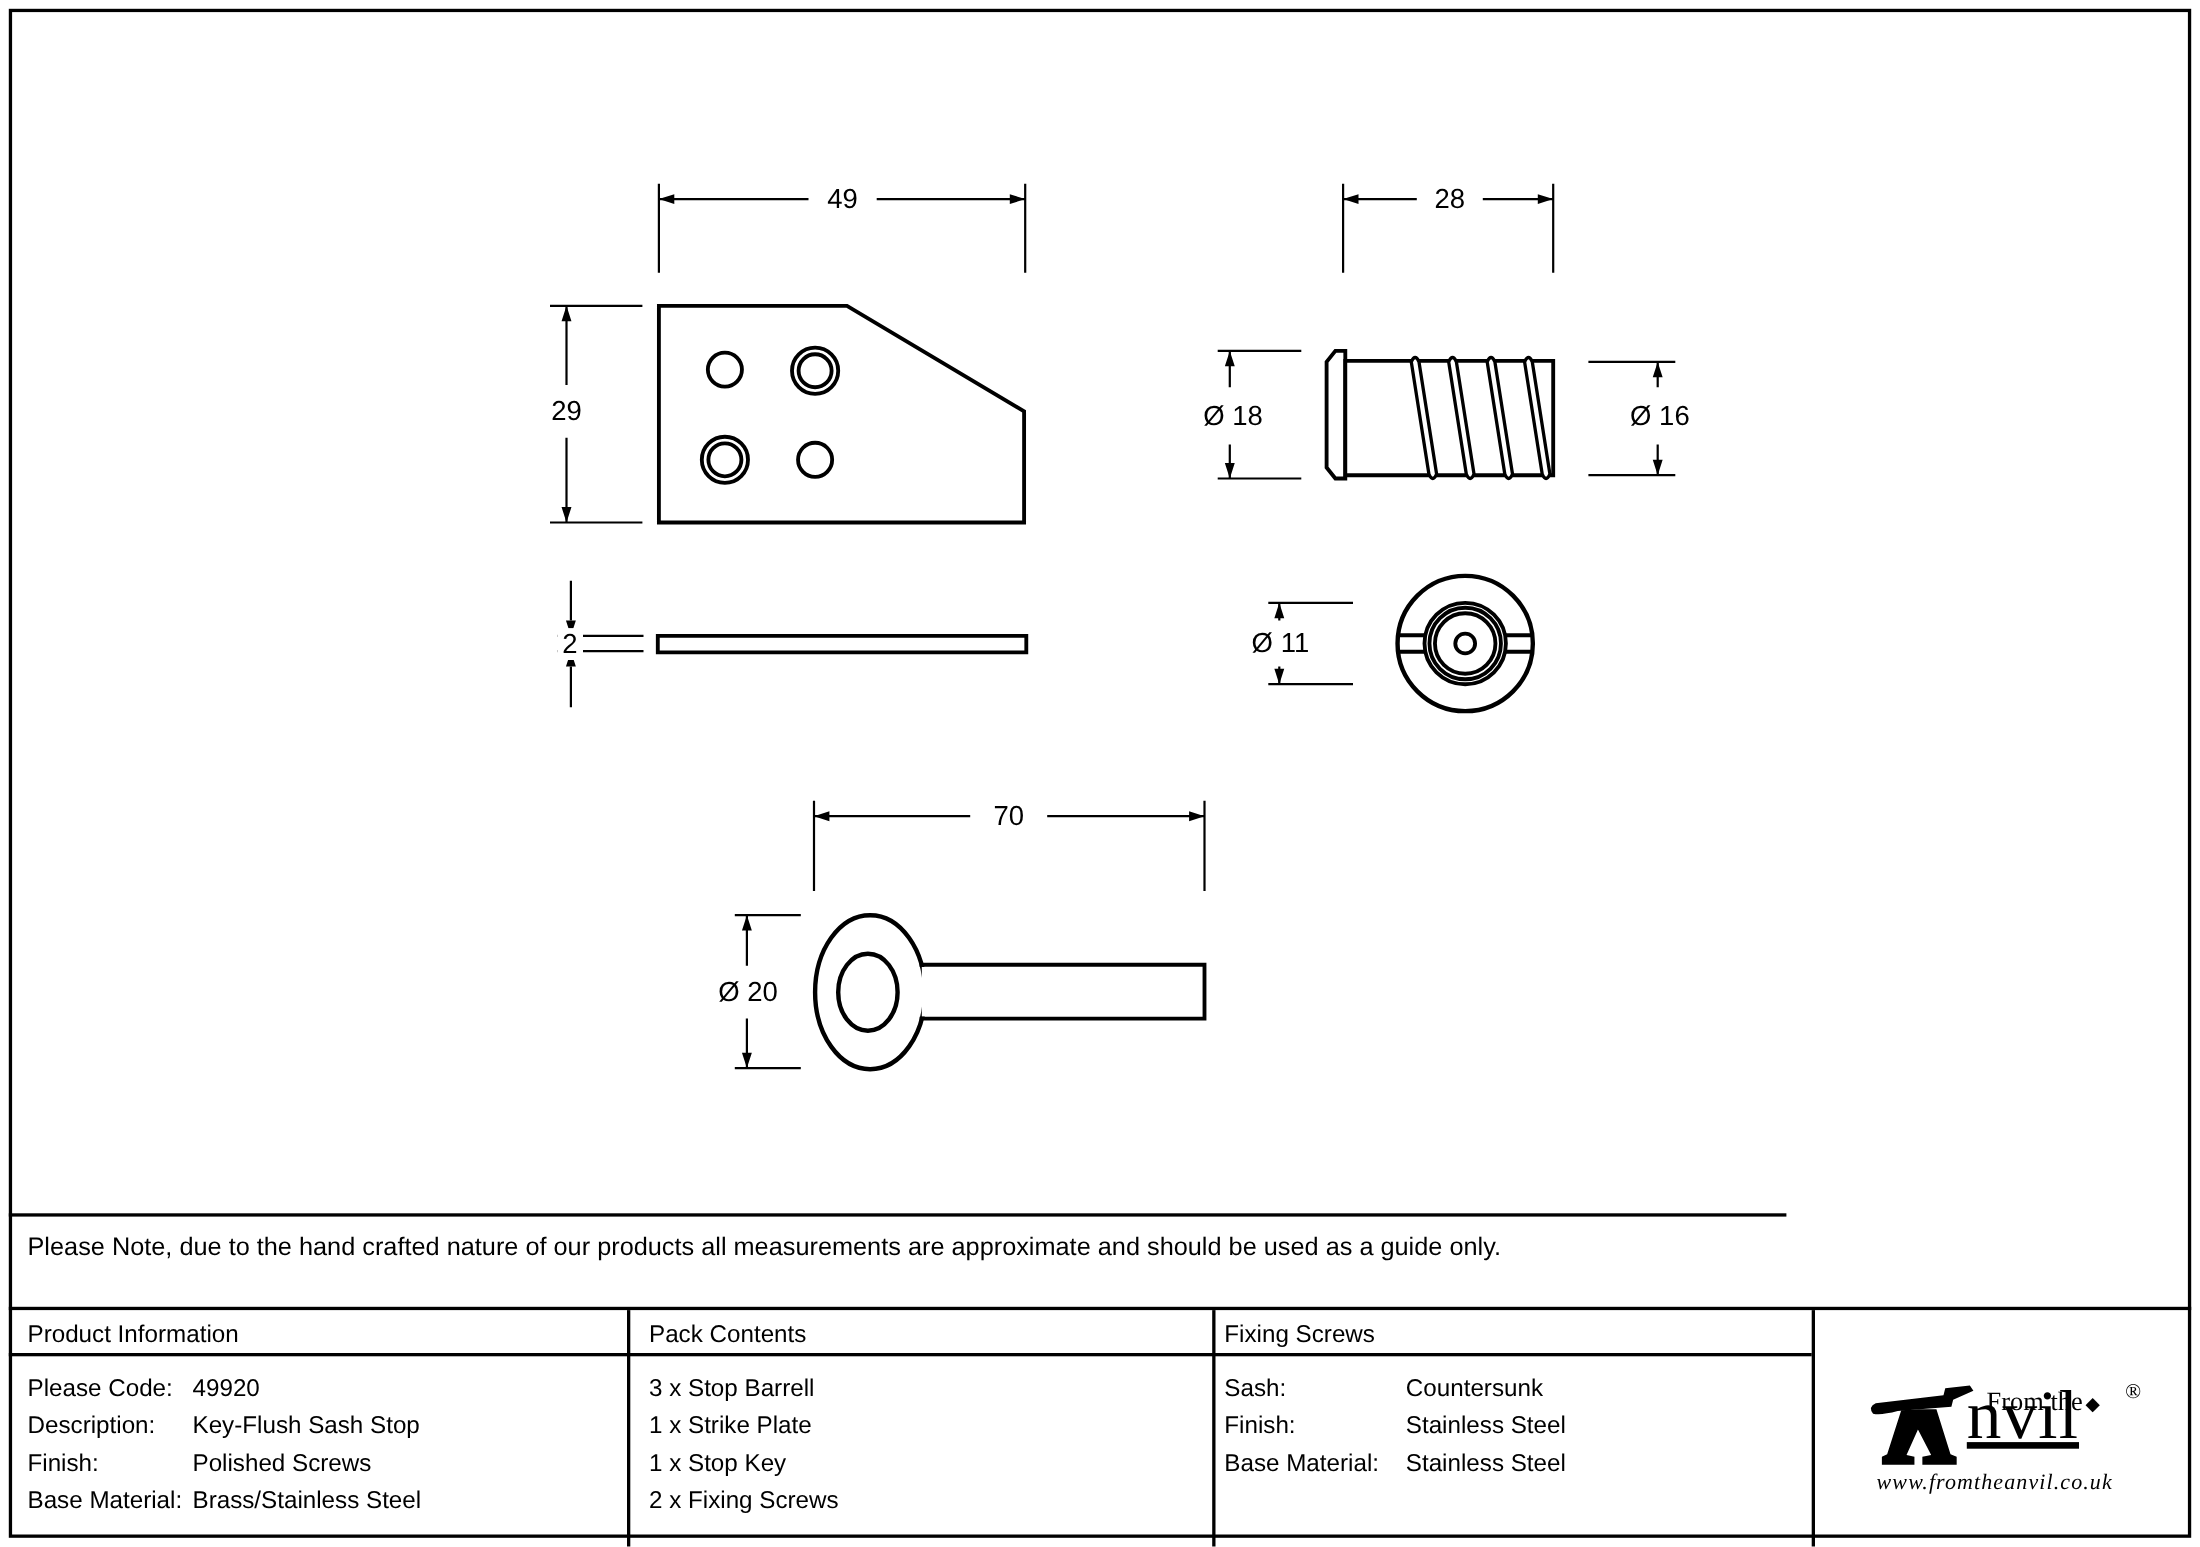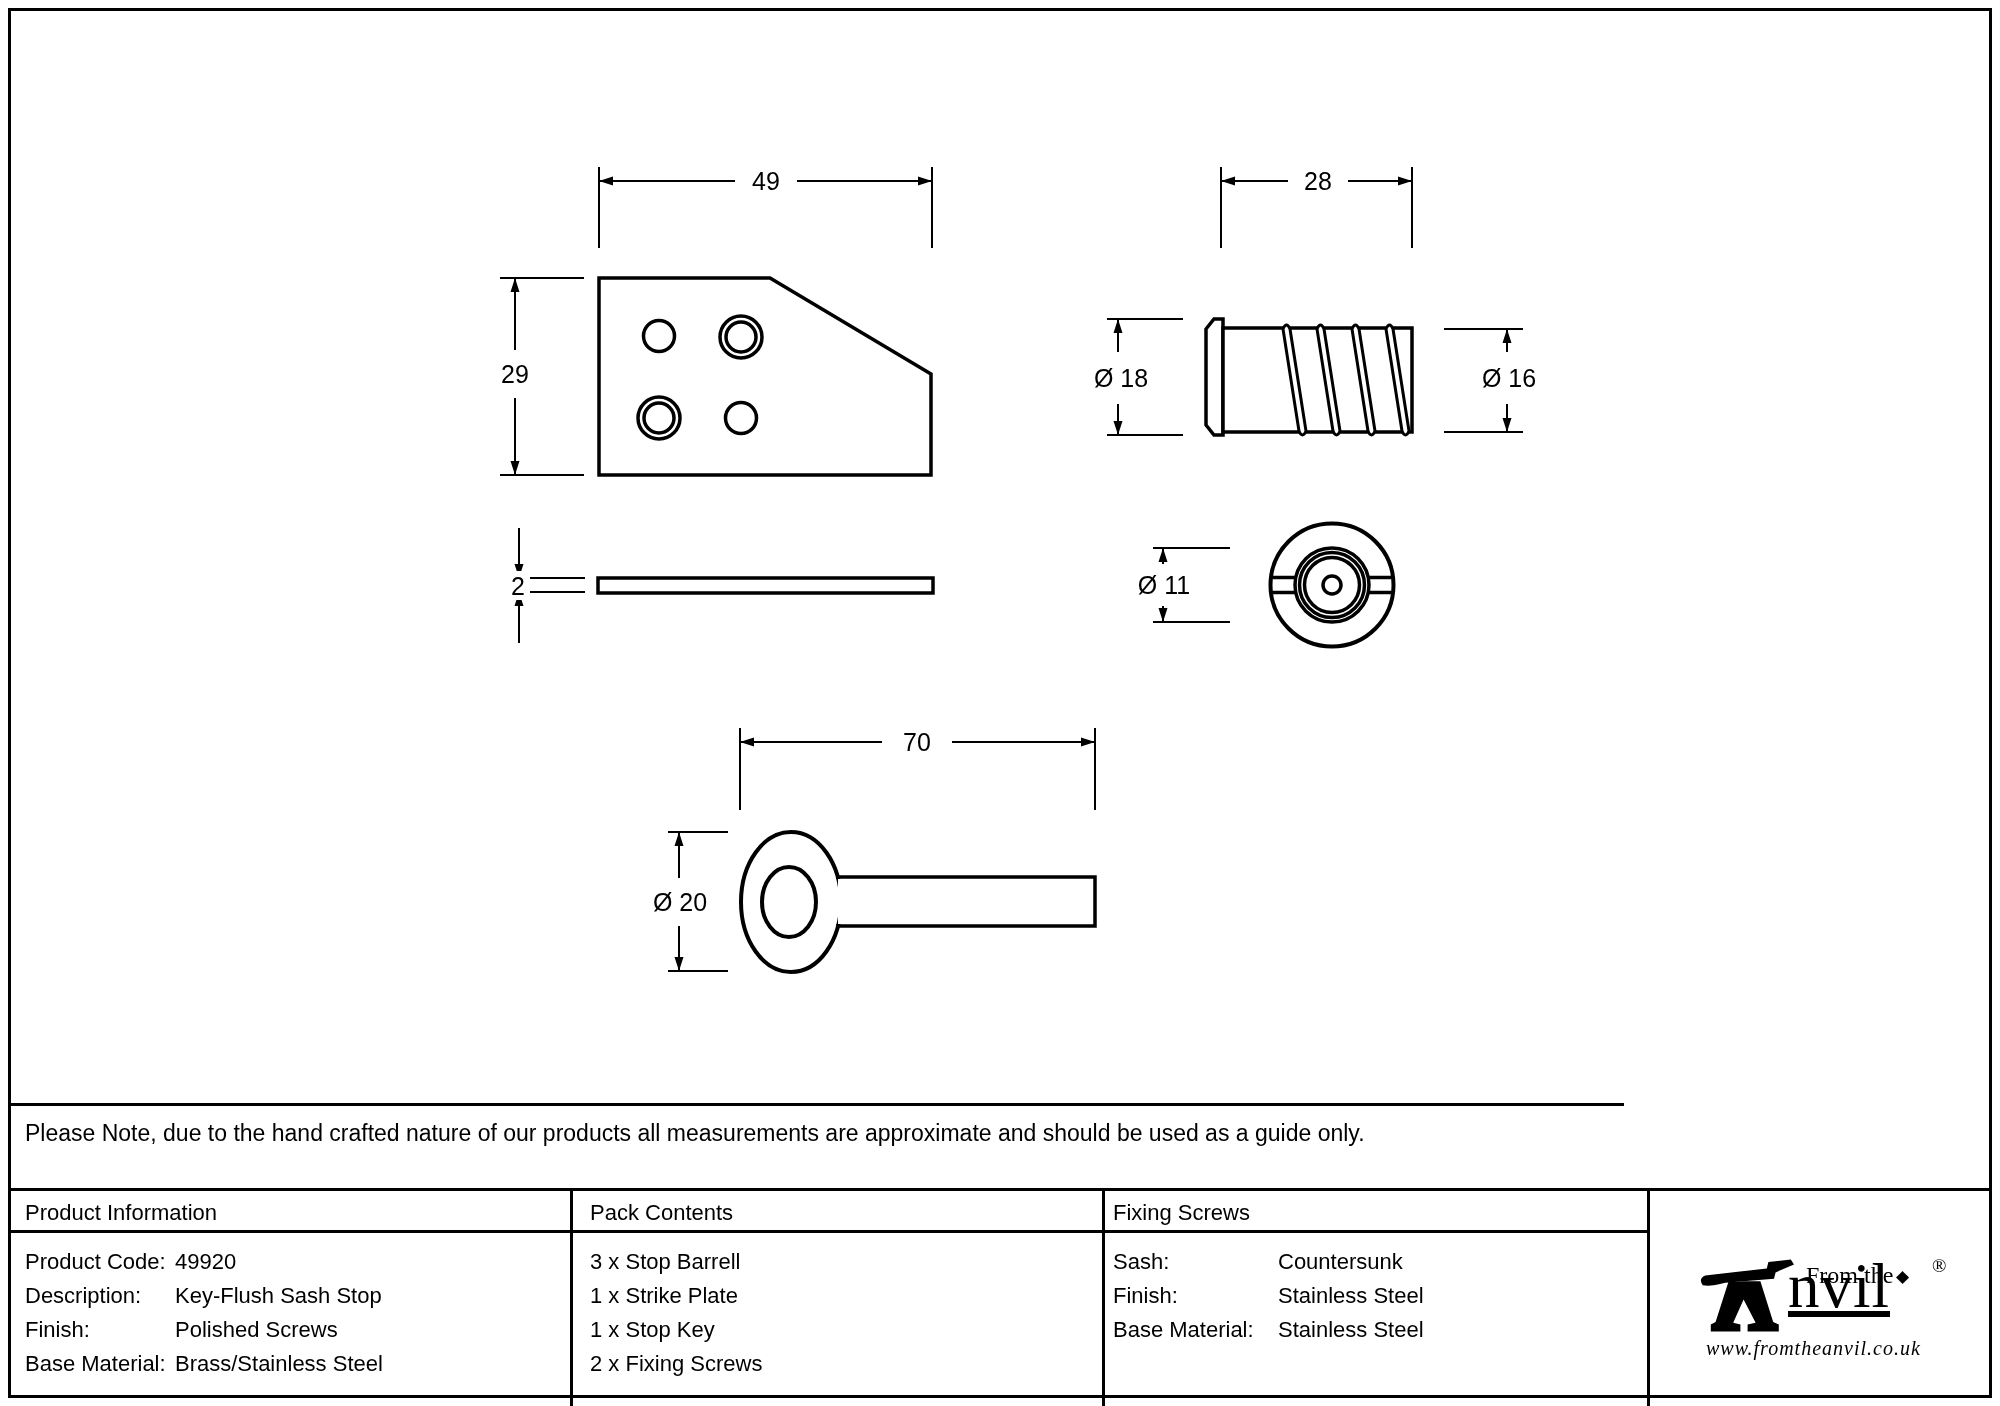--- a/index.html
+++ b/index.html
@@ -149,21 +149,21 @@
   <div class="vline" style="left:1094px"></div>
   <div class="vline" style="left:1639px"></div>
   <div class="header-rule"></div>
 
   <div class="col-header" style="left:17px">Product Information</div>
   <div class="col-header" style="left:582px">Pack Contents</div>
   <div class="col-header" style="left:1105px">Fixing Screws</div>
 
   <div class="col-body pi" style="left:17px">
     <div class="kv-row">
-      <span class="kv-label">Product Code:</span>
+      <span class="kv-label">Please Code:</span>
       <span class="kv-value">49920</span>
     </div>
     <div class="kv-row">
       <span class="kv-label">Description:</span>
       <span class="kv-value">Key-Flush Sash Stop</span>
     </div>
     <div class="kv-row">
       <span class="kv-label">Finish:</span>
       <span class="kv-value">Polished Screws</span>
     </div>

